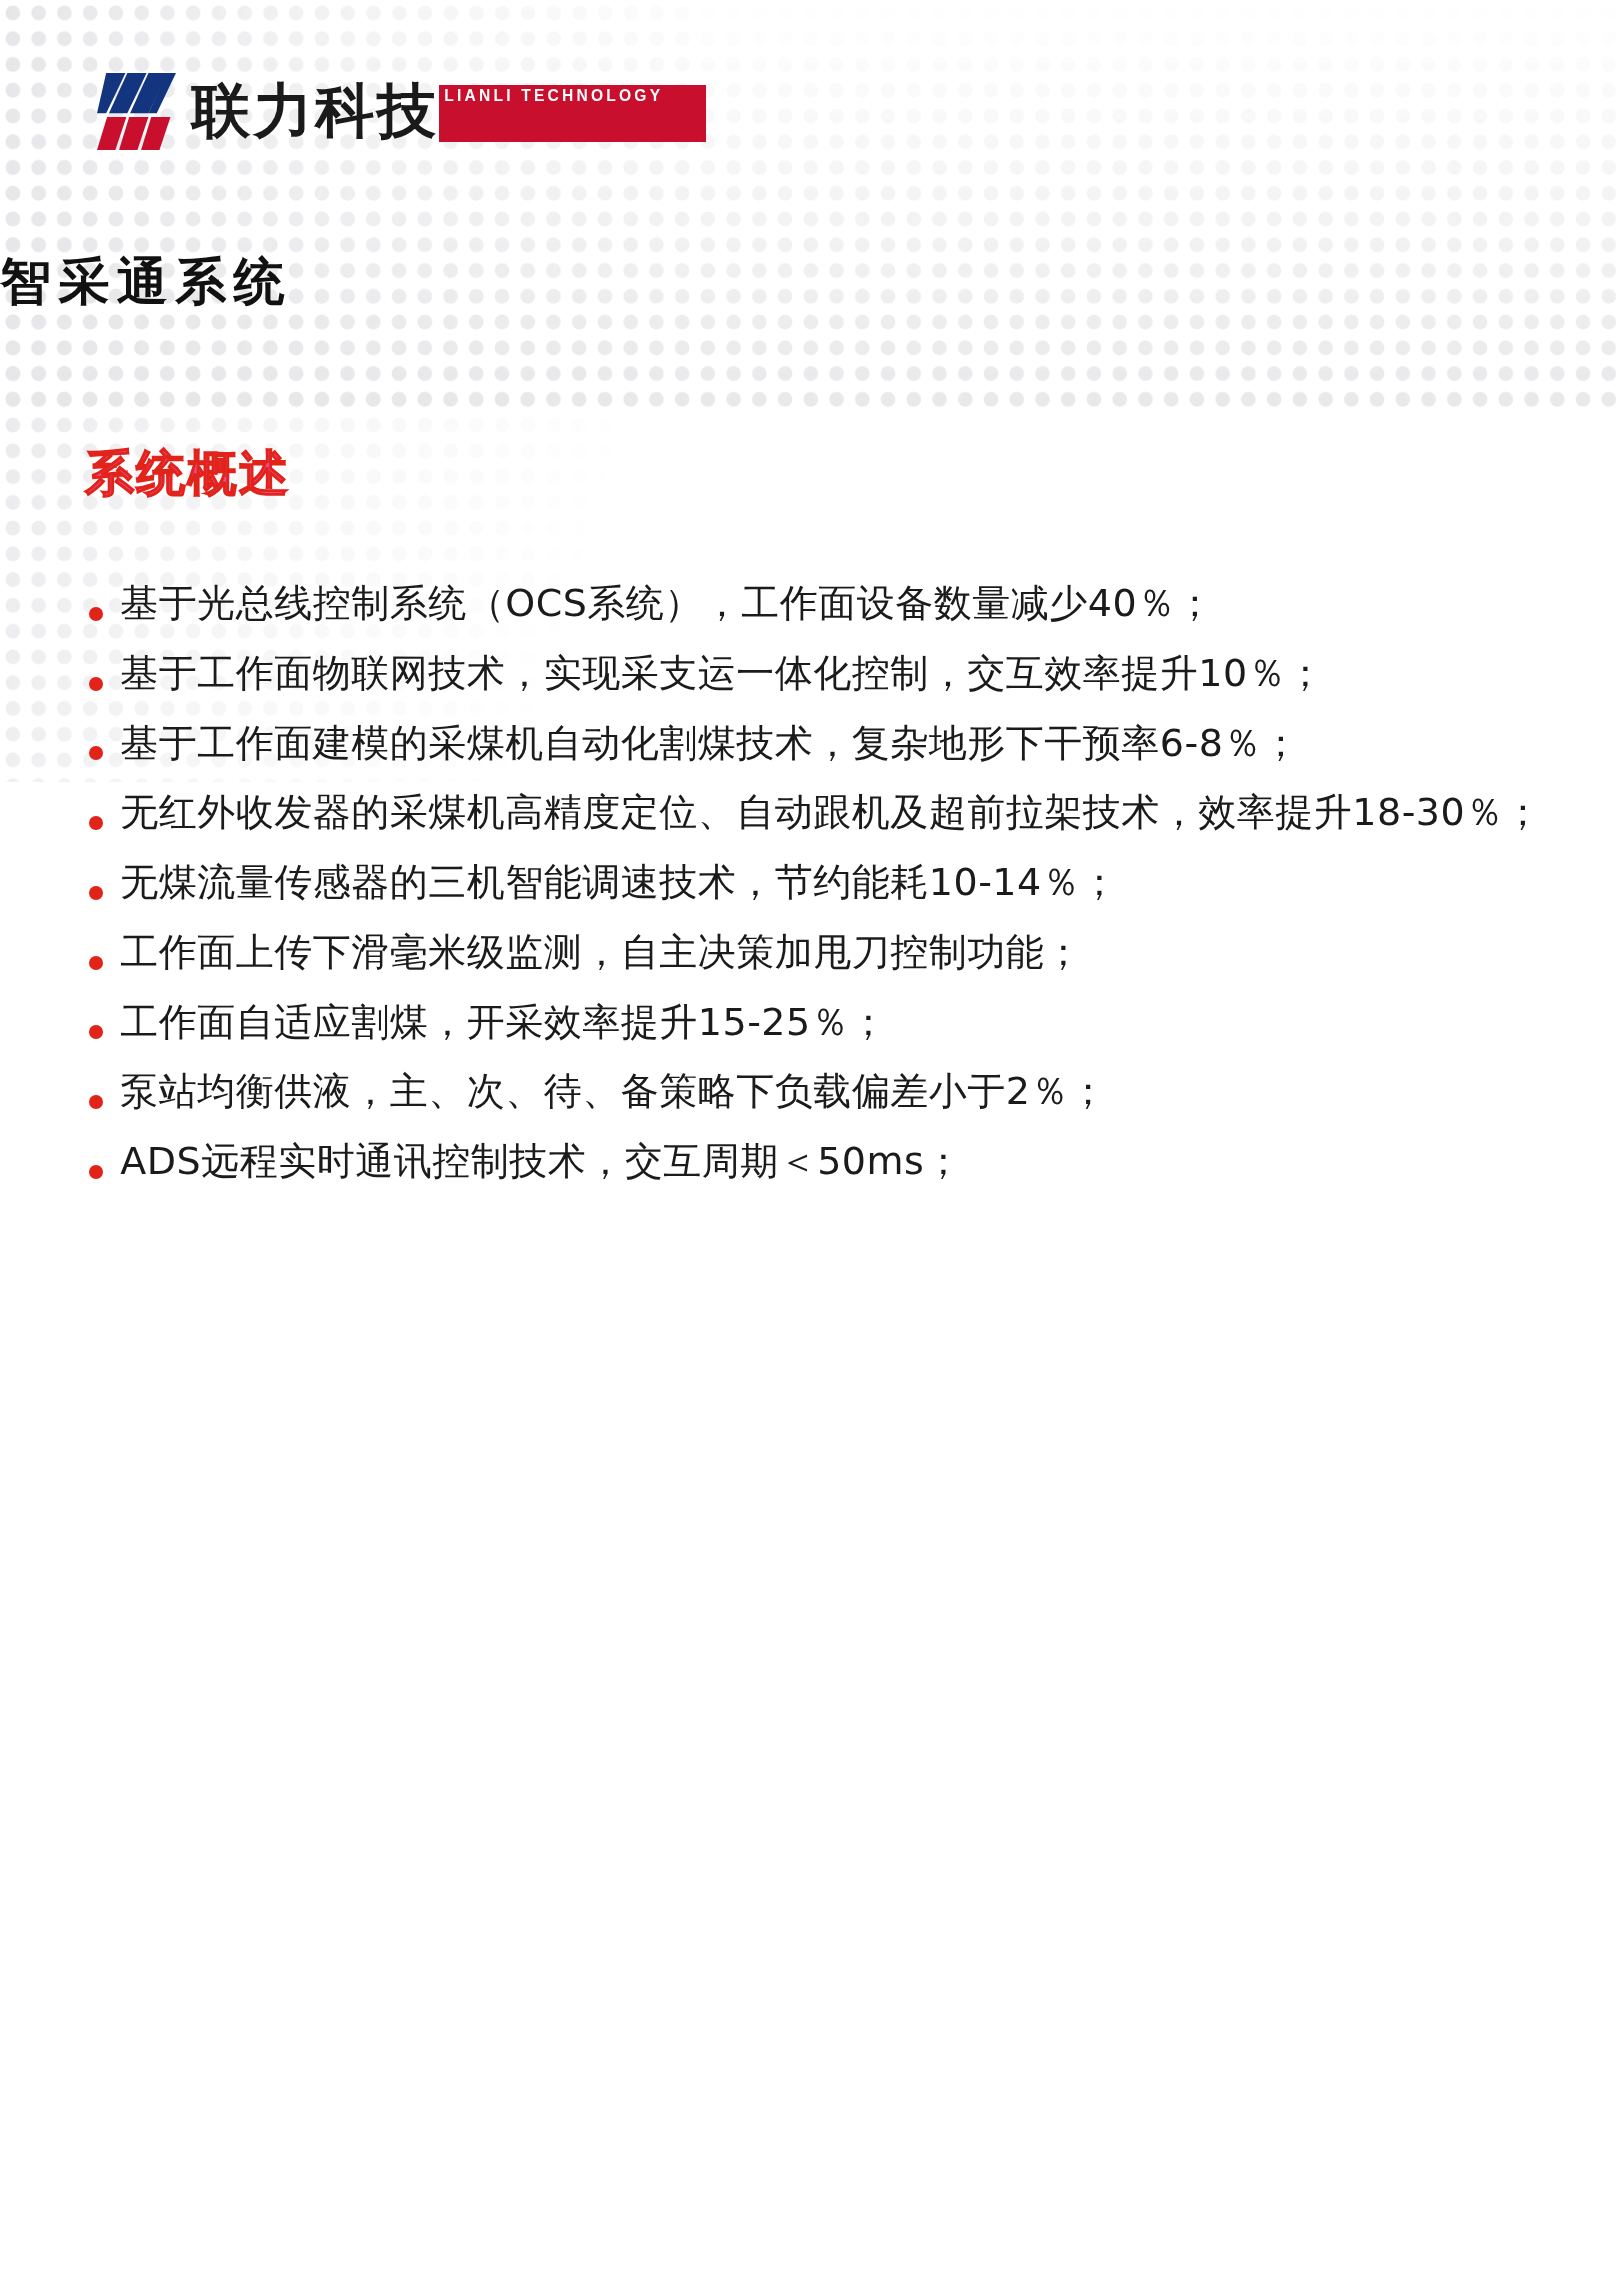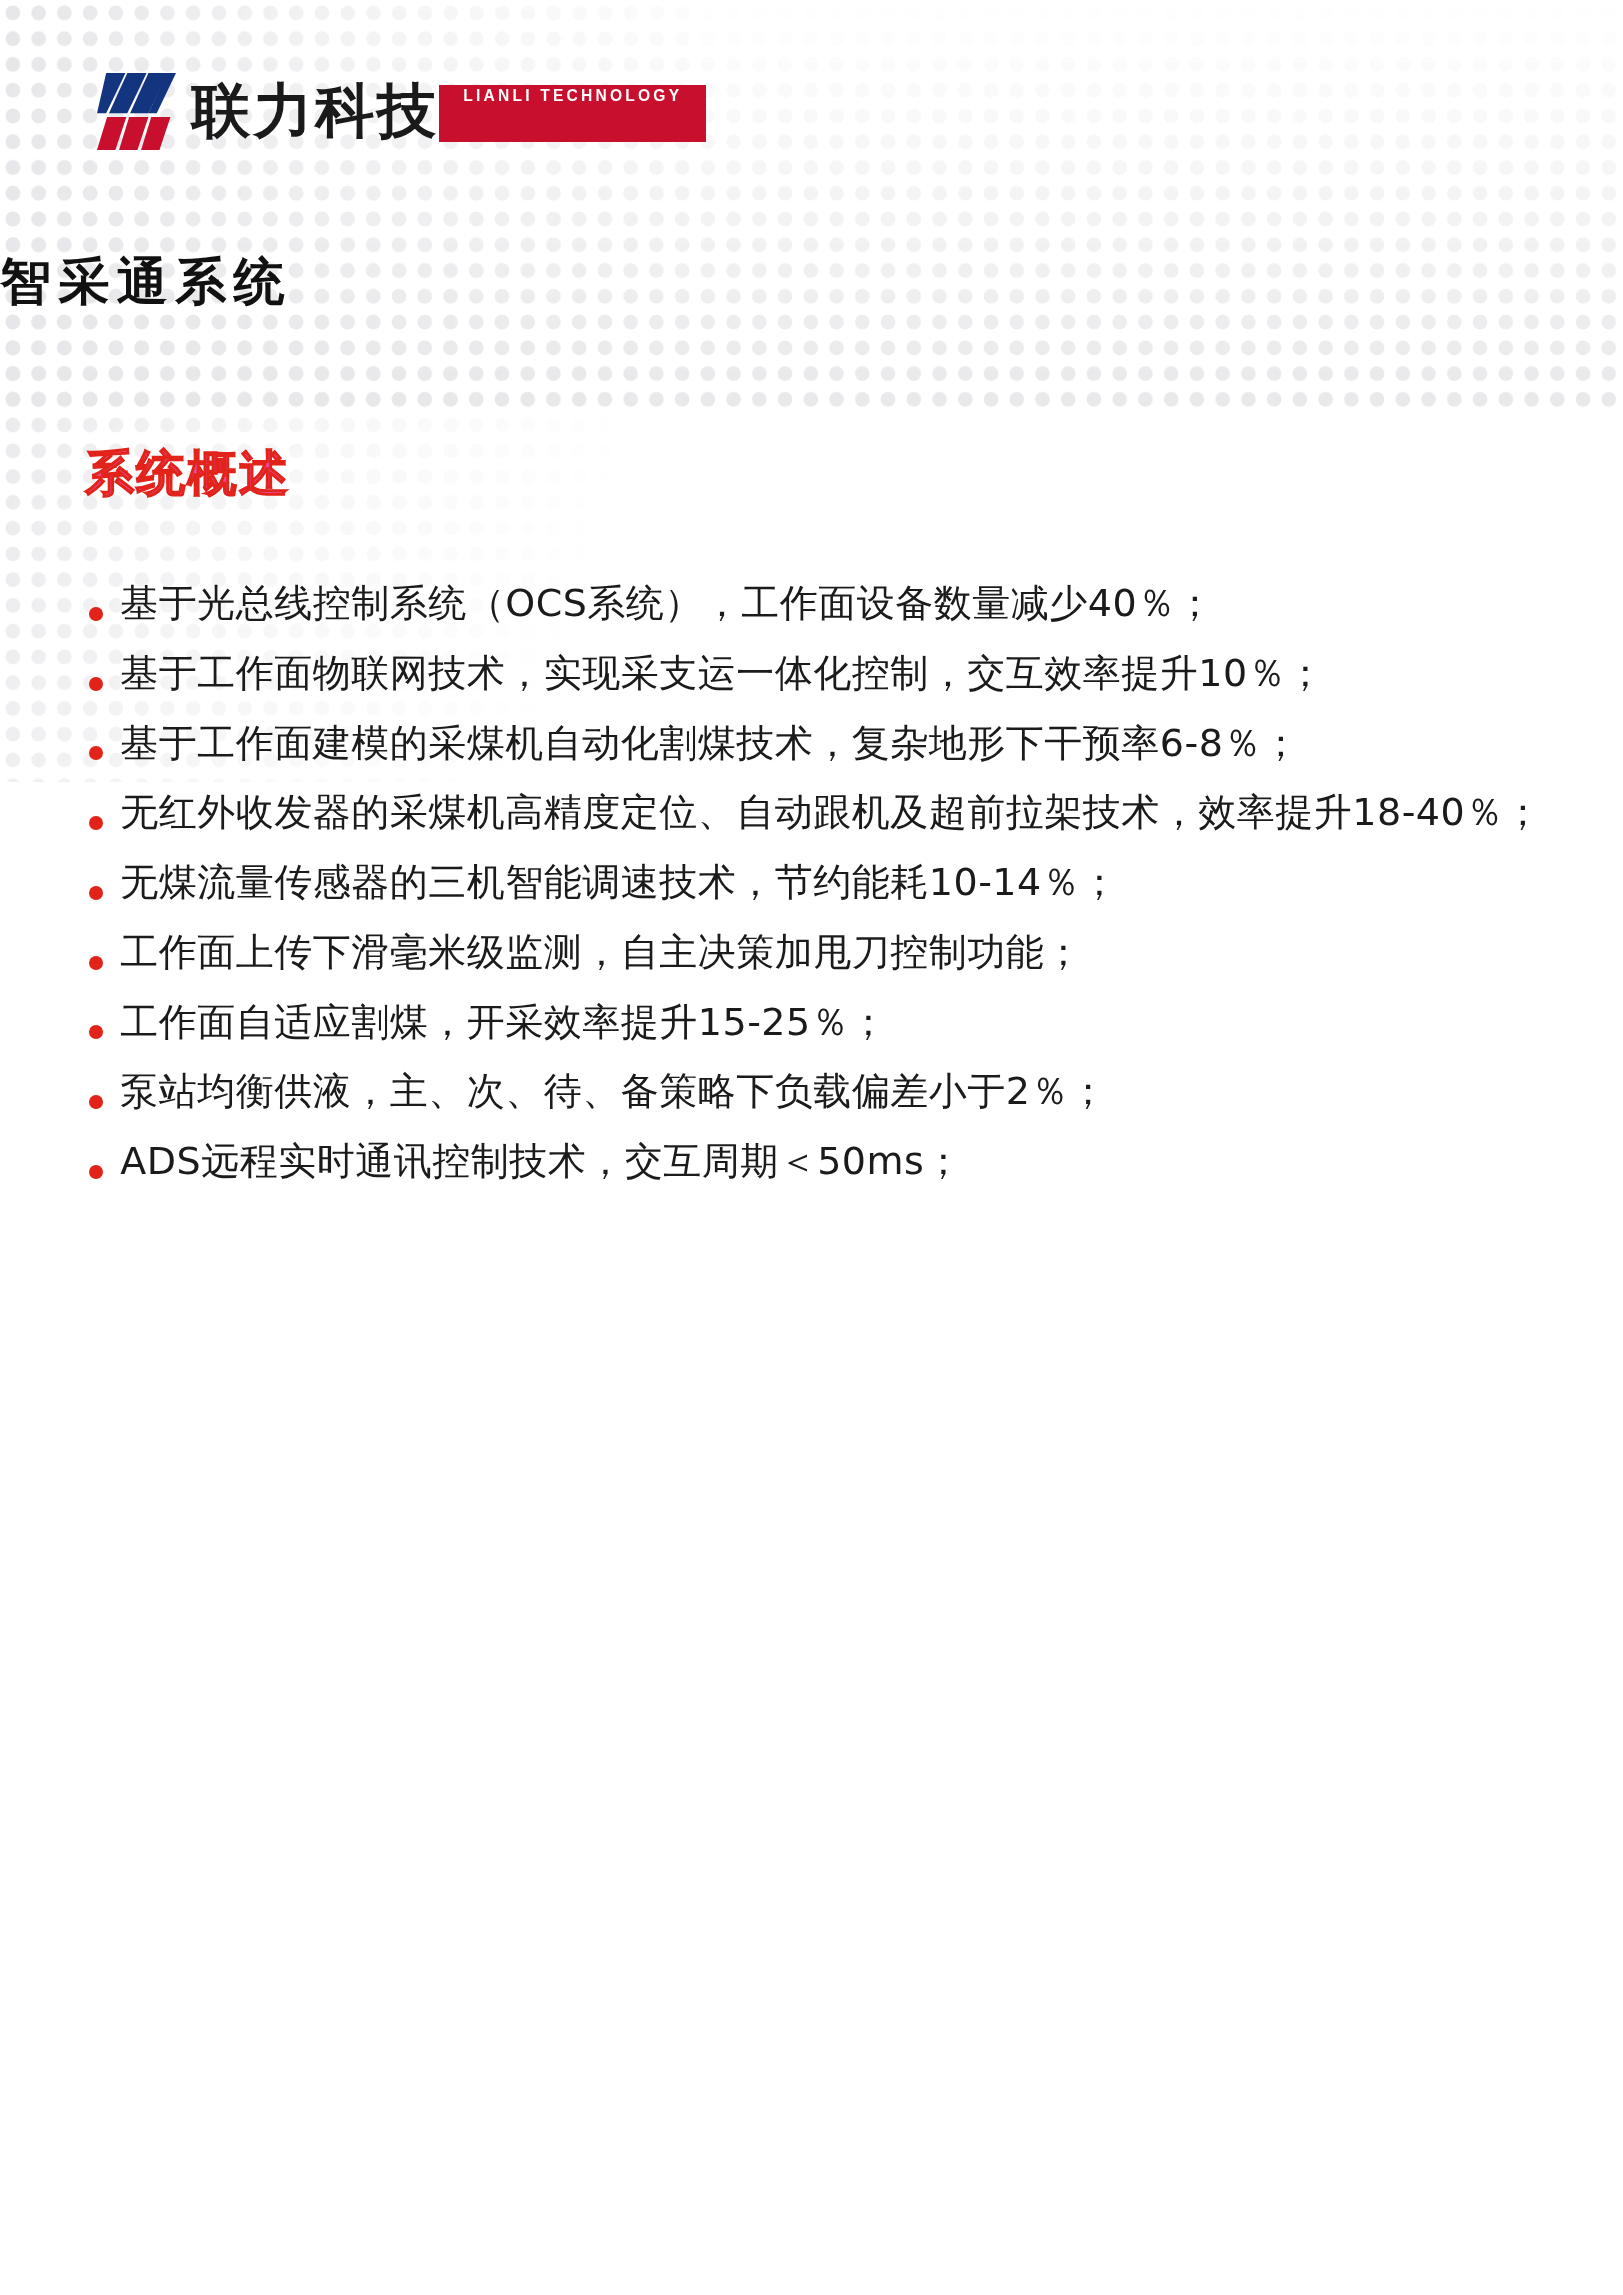--- a/index.html
+++ b/index.html
@@ -72,21 +72,20 @@
   .logo-en {
     margin-top: 4.6px;
     background: #c8102e;
     color: #ffffff;
     font-size: 15.6px;
     letter-spacing: 3.2px;
     font-weight: bold;
     padding: 2.3px 4.6px 2.8px 5.5px;
     width: 267px;
     box-sizing: border-box;
-    text-align: center;
     font-family: "Liberation Sans", sans-serif;
   }
 
   
   .doc-title {
     position: absolute;
     left: 0;
     top: 248px;
     width: 1391px;
     text-align: left;
@@ -223,21 +222,21 @@
       <span class="bullet-text">基于工作面物联网技术，实现采支运一体化控制，交互效率提升10％；</span>
     </div>
 
     <div class="bullet-item">
       <span class="bullet-dot"></span>
       <span class="bullet-text">基于工作面建模的采煤机自动化割煤技术，复杂地形下干预率6-8％；</span>
     </div>
 
     <div class="bullet-item">
       <span class="bullet-dot"></span>
-      <span class="bullet-text">无红外收发器的采煤机高精度定位、自动跟机及超前拉架技术，效率提升18-40％；</span>
+      <span class="bullet-text">无红外收发器的采煤机高精度定位、自动跟机及超前拉架技术，效率提升18-30％；</span>
     </div>
 
     <div class="bullet-item">
       <span class="bullet-dot"></span>
       <span class="bullet-text">无煤流量传感器的三机智能调速技术，节约能耗10-14％；</span>
     </div>
 
 
     <div class="bullet-item">
       <span class="bullet-dot"></span>

